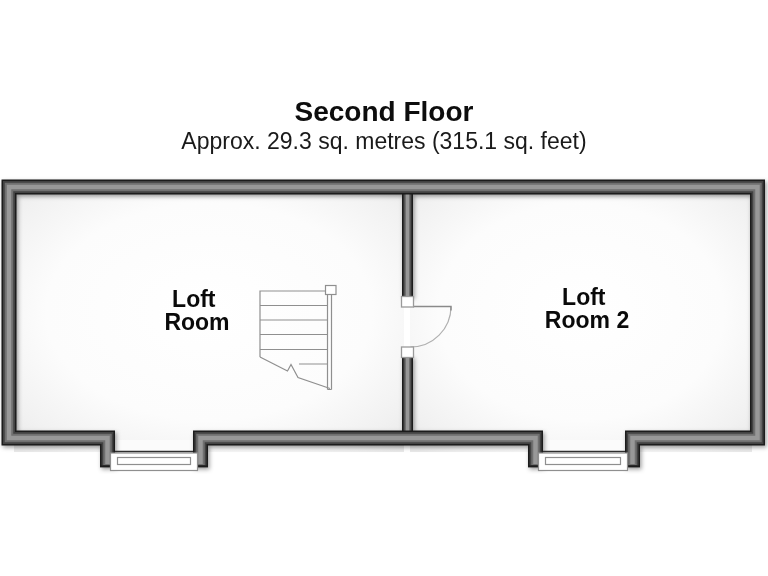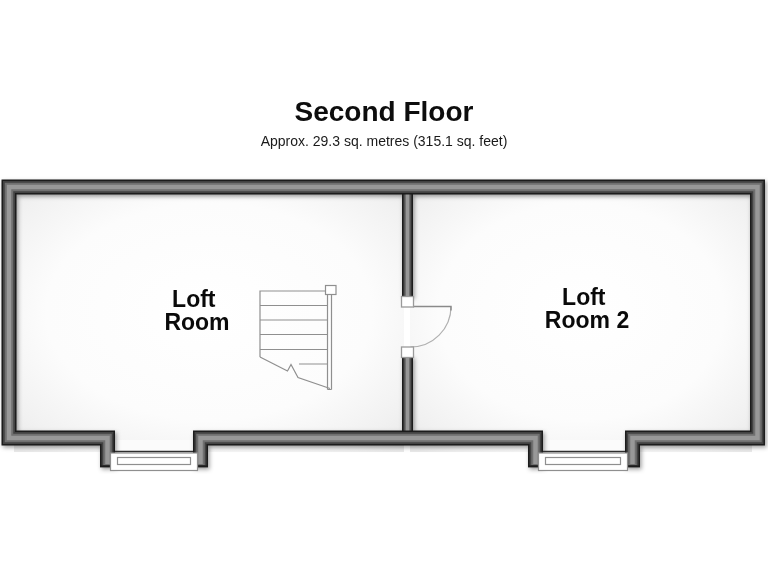--- a/index.html
+++ b/index.html
@@ -3,21 +3,21 @@
 <meta charset="utf-8">
 <style>
   html,body{margin:0;padding:0;background:#ffffff;}
   .page{
     position:relative;width:768px;height:576px;background:#ffffff;overflow:hidden;
     font-family:"Liberation Sans","DejaVu Sans",sans-serif;
     padding-left:29px;
   }
   .header{position:absolute;top:97px;left:0;width:768px;text-align:center;}
   .title{font-size:28px;font-weight:bold;color:#0d0d0d;line-height:30px;letter-spacing:0px;}
-  .subtitle{font-size:14px;color:#1a1a1a;line-height:20px;margin-top:4px;}
+  .subtitle{font-size:23px;color:#1a1a1a;line-height:20px;margin-top:4px;}
   .plan-svg{position:absolute;top:0;left:0;}
   .room-label{font-size:23px;font-weight:bold;}
 </style>
 </head>
 <body>
 
 <div class="page">
 
   <div class="header">
     <div class="title">Second Floor</div>

